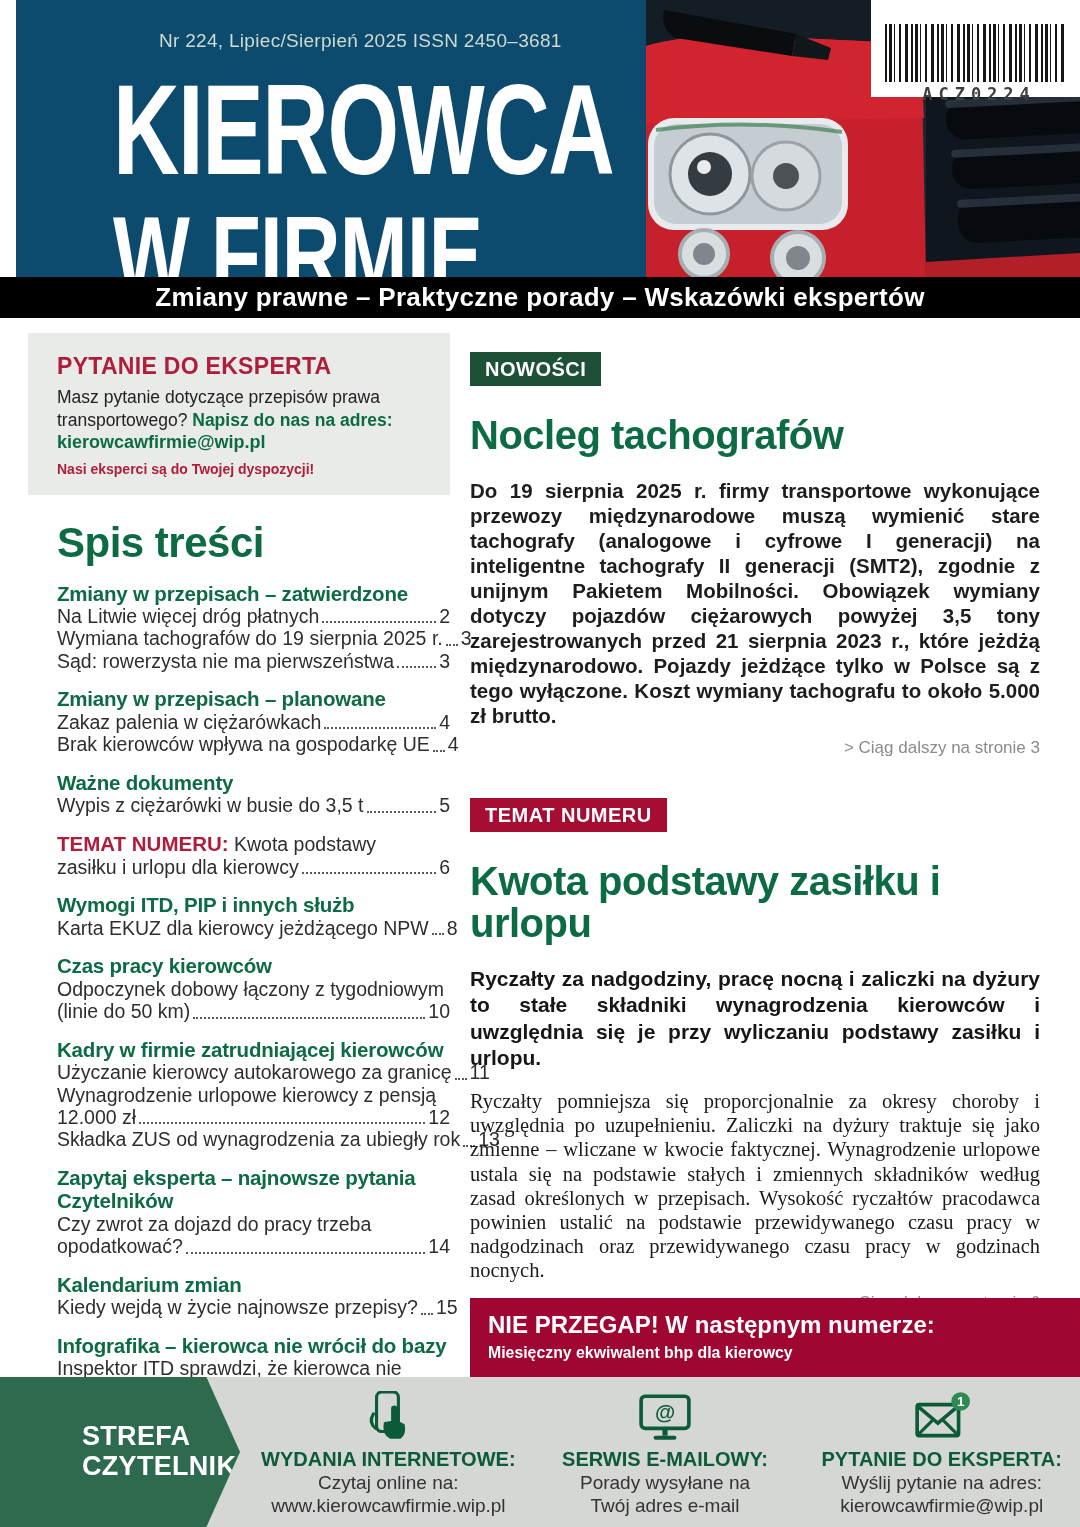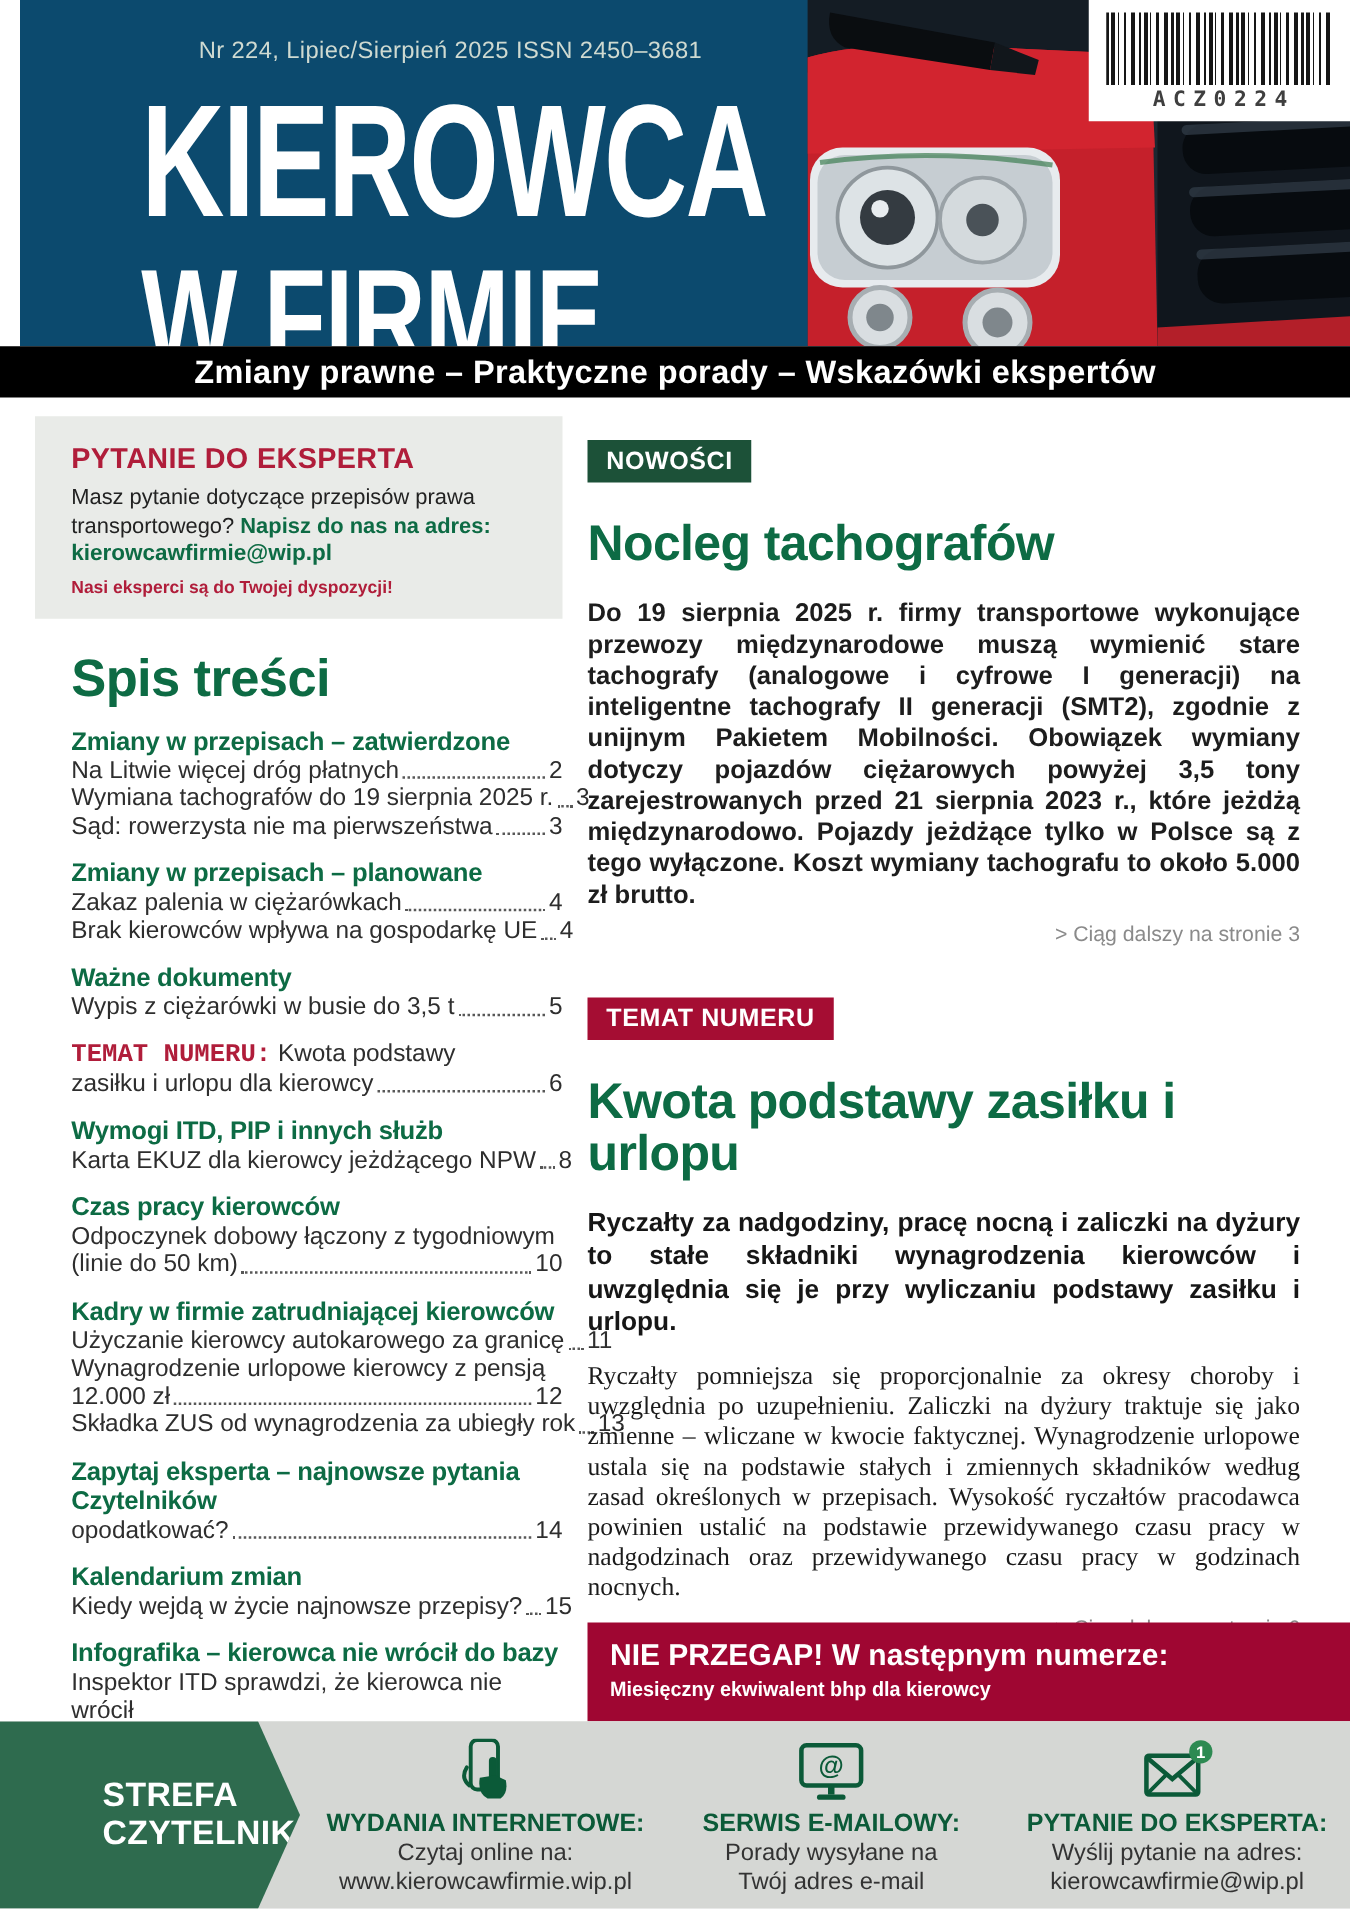--- a/index.html
+++ b/index.html
@@ -7,21 +7,21 @@
   body { height:1527px; position:relative; background:#ffffff; font-family:"Liberation Sans",sans-serif; overflow:hidden; }
 
   
   .header { position:absolute; left:16px; top:0; width:1080px; height:277px; background:#0c4a6e; }
   .issue-line { position:absolute; left:143px; top:30px; font-size:19px; color:#cfdad1; letter-spacing:.3px; }
   .masthead { position:absolute; left:97px; top:66px; color:#ffffff; font-weight:700; }
   .masthead .l1 { font-size:128px; line-height:1; transform:scaleX(.72); transform-origin:left top; letter-spacing:-2px; }
   .masthead .l2 { font-size:110px; line-height:1; transform:scaleX(.74); transform-origin:left top; letter-spacing:-1px; margin-top:6px; }
   .truck { position:absolute; right:0; top:0; width:450px; height:277px; }
   .truck svg { display:block; width:100%; height:100%; }
-  .barcode-box { position:absolute; top:0; right:15px; width:210px; height:97px; background:#ffffff; padding-top:10px; }
+  .barcode-box { position:absolute; top:0; right:15px; width:210px; height:97px; background:#ffffff; padding-top:24px; }
   .barcode-bars { margin:0 auto; width:182px; height:58px;
     background:repeating-linear-gradient(90deg,#161616 0 2px,#fff 2px 4px,#161616 4px 7px,#fff 7px 9px,#161616 9px 10px,#fff 10px 14px,#161616 14px 16px,#fff 16px 20px,#161616 20px 23px,#fff 23px 26px); }
   .barcode-text { text-align:center; font-family:"DejaVu Sans Mono",monospace; font-weight:700; font-size:17px; color:#3f3f3f; letter-spacing:6px; padding-left:6px; margin-top:2px; }
 
   .tagline-bar { position:absolute; left:0; top:277px; width:1080px; height:41px; background:#000000; display:flex; align-items:center; justify-content:center; }
   .tagline-bar span { color:#ffffff; font-size:26px; font-weight:700; letter-spacing:.3px; }
 
   
   .left-col { position:absolute; left:28px; top:333px; width:422px; }
   .expert-box { background:#e9ebe8; padding:20px 16px 18px 29px; }
@@ -34,21 +34,21 @@
   .toc { margin-left:29px; width:393px; }
   .toc-title { color:#0d6b44; font-size:42px; font-weight:700; margin-top:24px; letter-spacing:-.5px; }
   .toc-sec { margin-top:15px; }
   .toc-sec h3 { color:#0d6b44; font-size:20.5px; font-weight:700; line-height:1.15; letter-spacing:-.2px; }
   .toc-entry { font-size:19.5px; color:#2e2e2e; line-height:1.15; }
   .toc-entry .pre { }
   .lastline { display:flex; align-items:flex-end; }
   .lastline .t { white-space:nowrap; }
   .lastline .dots { flex:1; border-bottom:2.6px dotted #585858; margin:0 3px 4px 3px; min-width:12px; }
   .lastline .pg { flex:none; }
-  .temat-label { color:#b01d3a; font-weight:700; font-size:20.5px;font-family:Liberation Mono, monospace; }
+  .temat-label { color:#b01d3a; font-weight:700; font-size:20.5px; }
 
   
   .right-col { position:absolute; left:470px; top:352px; width:570px; }
   .badge { display:inline-block; color:#ffffff; font-size:20px; font-weight:700; letter-spacing:.5px; padding:6px 15px 5px; }
   .badge.green { background:#1c5138; }
   .badge.red { background:#a50d33; }
   .art-title { color:#0d6b44; font-size:40px; font-weight:700; letter-spacing:-.5px; margin-top:28px; line-height:1.05; }
   .body-bold { margin-top:22px; font-size:20.5px; font-weight:700; color:#1d1d1d; line-height:1.22; text-align:justify; }
   .continued { text-align:right; color:#8a8a8a; font-size:17px; margin-top:10px; }
   .feature-gap { margin-top:40px; }
@@ -298,20 +298,21 @@
                 </div>
               </div>
             </div>
         </div>
 
         <div class="toc-sec">
           <h3>Zapytaj eksperta – najnowsze pytania Czytelników</h3>
           <div>
 
               <div class="toc-entry">
+                <div class="pre">Czy zwrot za dojazd do pracy trzeba</div>
                 <div class="lastline">
                   <span class="t">opodatkować?</span>
                   <span class="dots"></span>
                   <span class="pg">14</span>
                 </div>
               </div>
             </div>
         </div>
 
         <div class="toc-sec">

